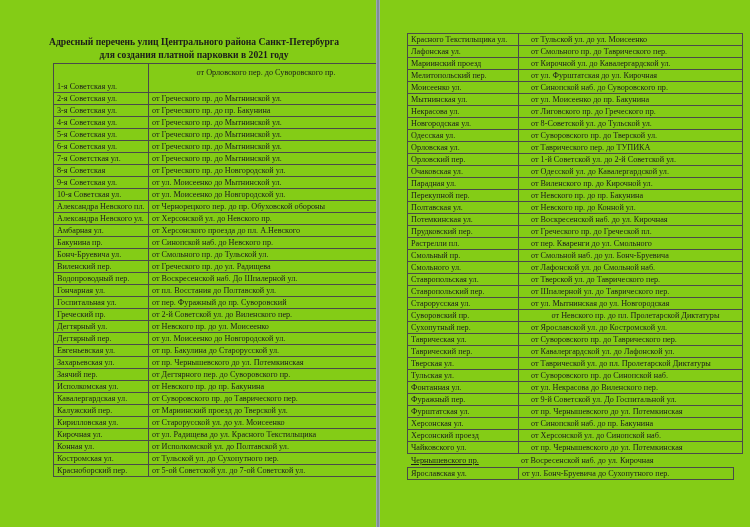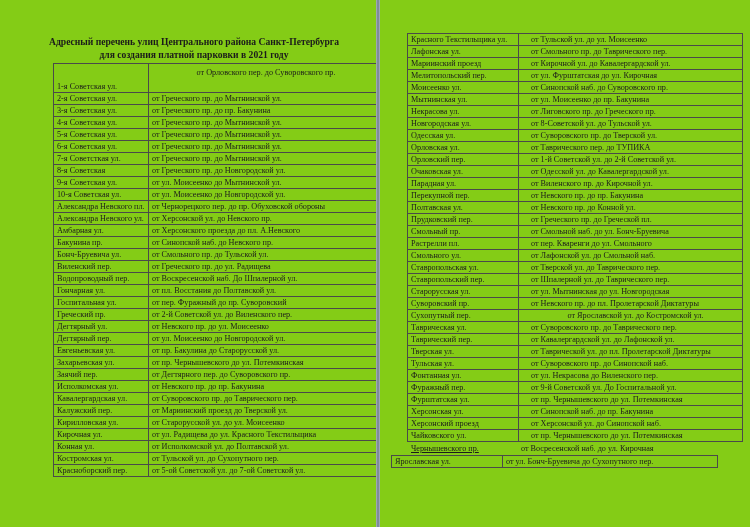--- a/index.html
+++ b/index.html
@@ -42,21 +42,21 @@
   #left-table tr.first-row td.c-desc{vertical-align:top;padding-top:4px;text-align:center;}
   
   #right-table tr:nth-child(24) td.c-desc{text-align:center;}
   
   .loose-row{
     margin:0 0 0 27px;width:314px;height:13px;display:flex;align-items:center;
     font-size:8.2px;line-height:1.1;white-space:nowrap;
   }
   .loose-row .ln{width:106px;padding-left:4px;text-decoration:underline;}
   .loose-row .ld{padding-left:4px;}
-  #right-footer-table{margin:0 0 0 11px;width:314px;border-radius:6px;}
+  #right-footer-table{margin:0 0 0 27px;width:314px;border-radius:6px;}
   #right-footer-table td.c-name{width:105px;}
   #right-footer-table td.c-desc{width:209px;}
 </style>
 </head>
 <body>
 
 <div class="page" id="page-left">
   <div class="doc-title">Адресный перечень улиц Центрального района Санкт-Петербурга для создания платной парковки в 2021 году</div>
   <table class="street-table" id="left-table">
     <tbody id="left-tbody">
@@ -255,30 +255,34 @@
         </tr>
         <tr>
           <td class="c-name">Перекупной пер.</td>
           <td class="c-desc">от Невского пр. до пр. Бакунина</td>
         </tr>
         <tr>
           <td class="c-name">Полтавская ул.</td>
           <td class="c-desc">от Невского пр. до Конной ул.</td>
         </tr>
         <tr>
+          <td class="c-name">Потемкинская ул.</td>
+          <td class="c-desc">от Воскресенской наб. до ул. Кирочная</td>
+        </tr>
+        <tr>
           <td class="c-name">Прудковский пер.</td>
           <td class="c-desc">от Греческого пр. до Греческой пл.</td>
         </tr>
         <tr>
+          <td class="c-name">Растрелли пл.</td>
+          <td class="c-desc">от пер. Кваренги до ул. Смольного</td>
+        </tr>
+        <tr>
           <td class="c-name">Смольный пр.</td>
           <td class="c-desc">от Смольной наб. до ул. Бонч-Бруевича</td>
-        </tr>
-        <tr>
-          <td class="c-name">Растрелли пл.</td>
-          <td class="c-desc">от пер. Кваренги до ул. Смольного</td>
         </tr>
         <tr>
           <td class="c-name">Смольного ул.</td>
           <td class="c-desc">от Лафонской ул. до Смольной наб.</td>
         </tr>
         <tr>
           <td class="c-name">Ставропольская ул.</td>
           <td class="c-desc">от Тверской ул. до Таврического пер.</td>
         </tr>
         <tr>

